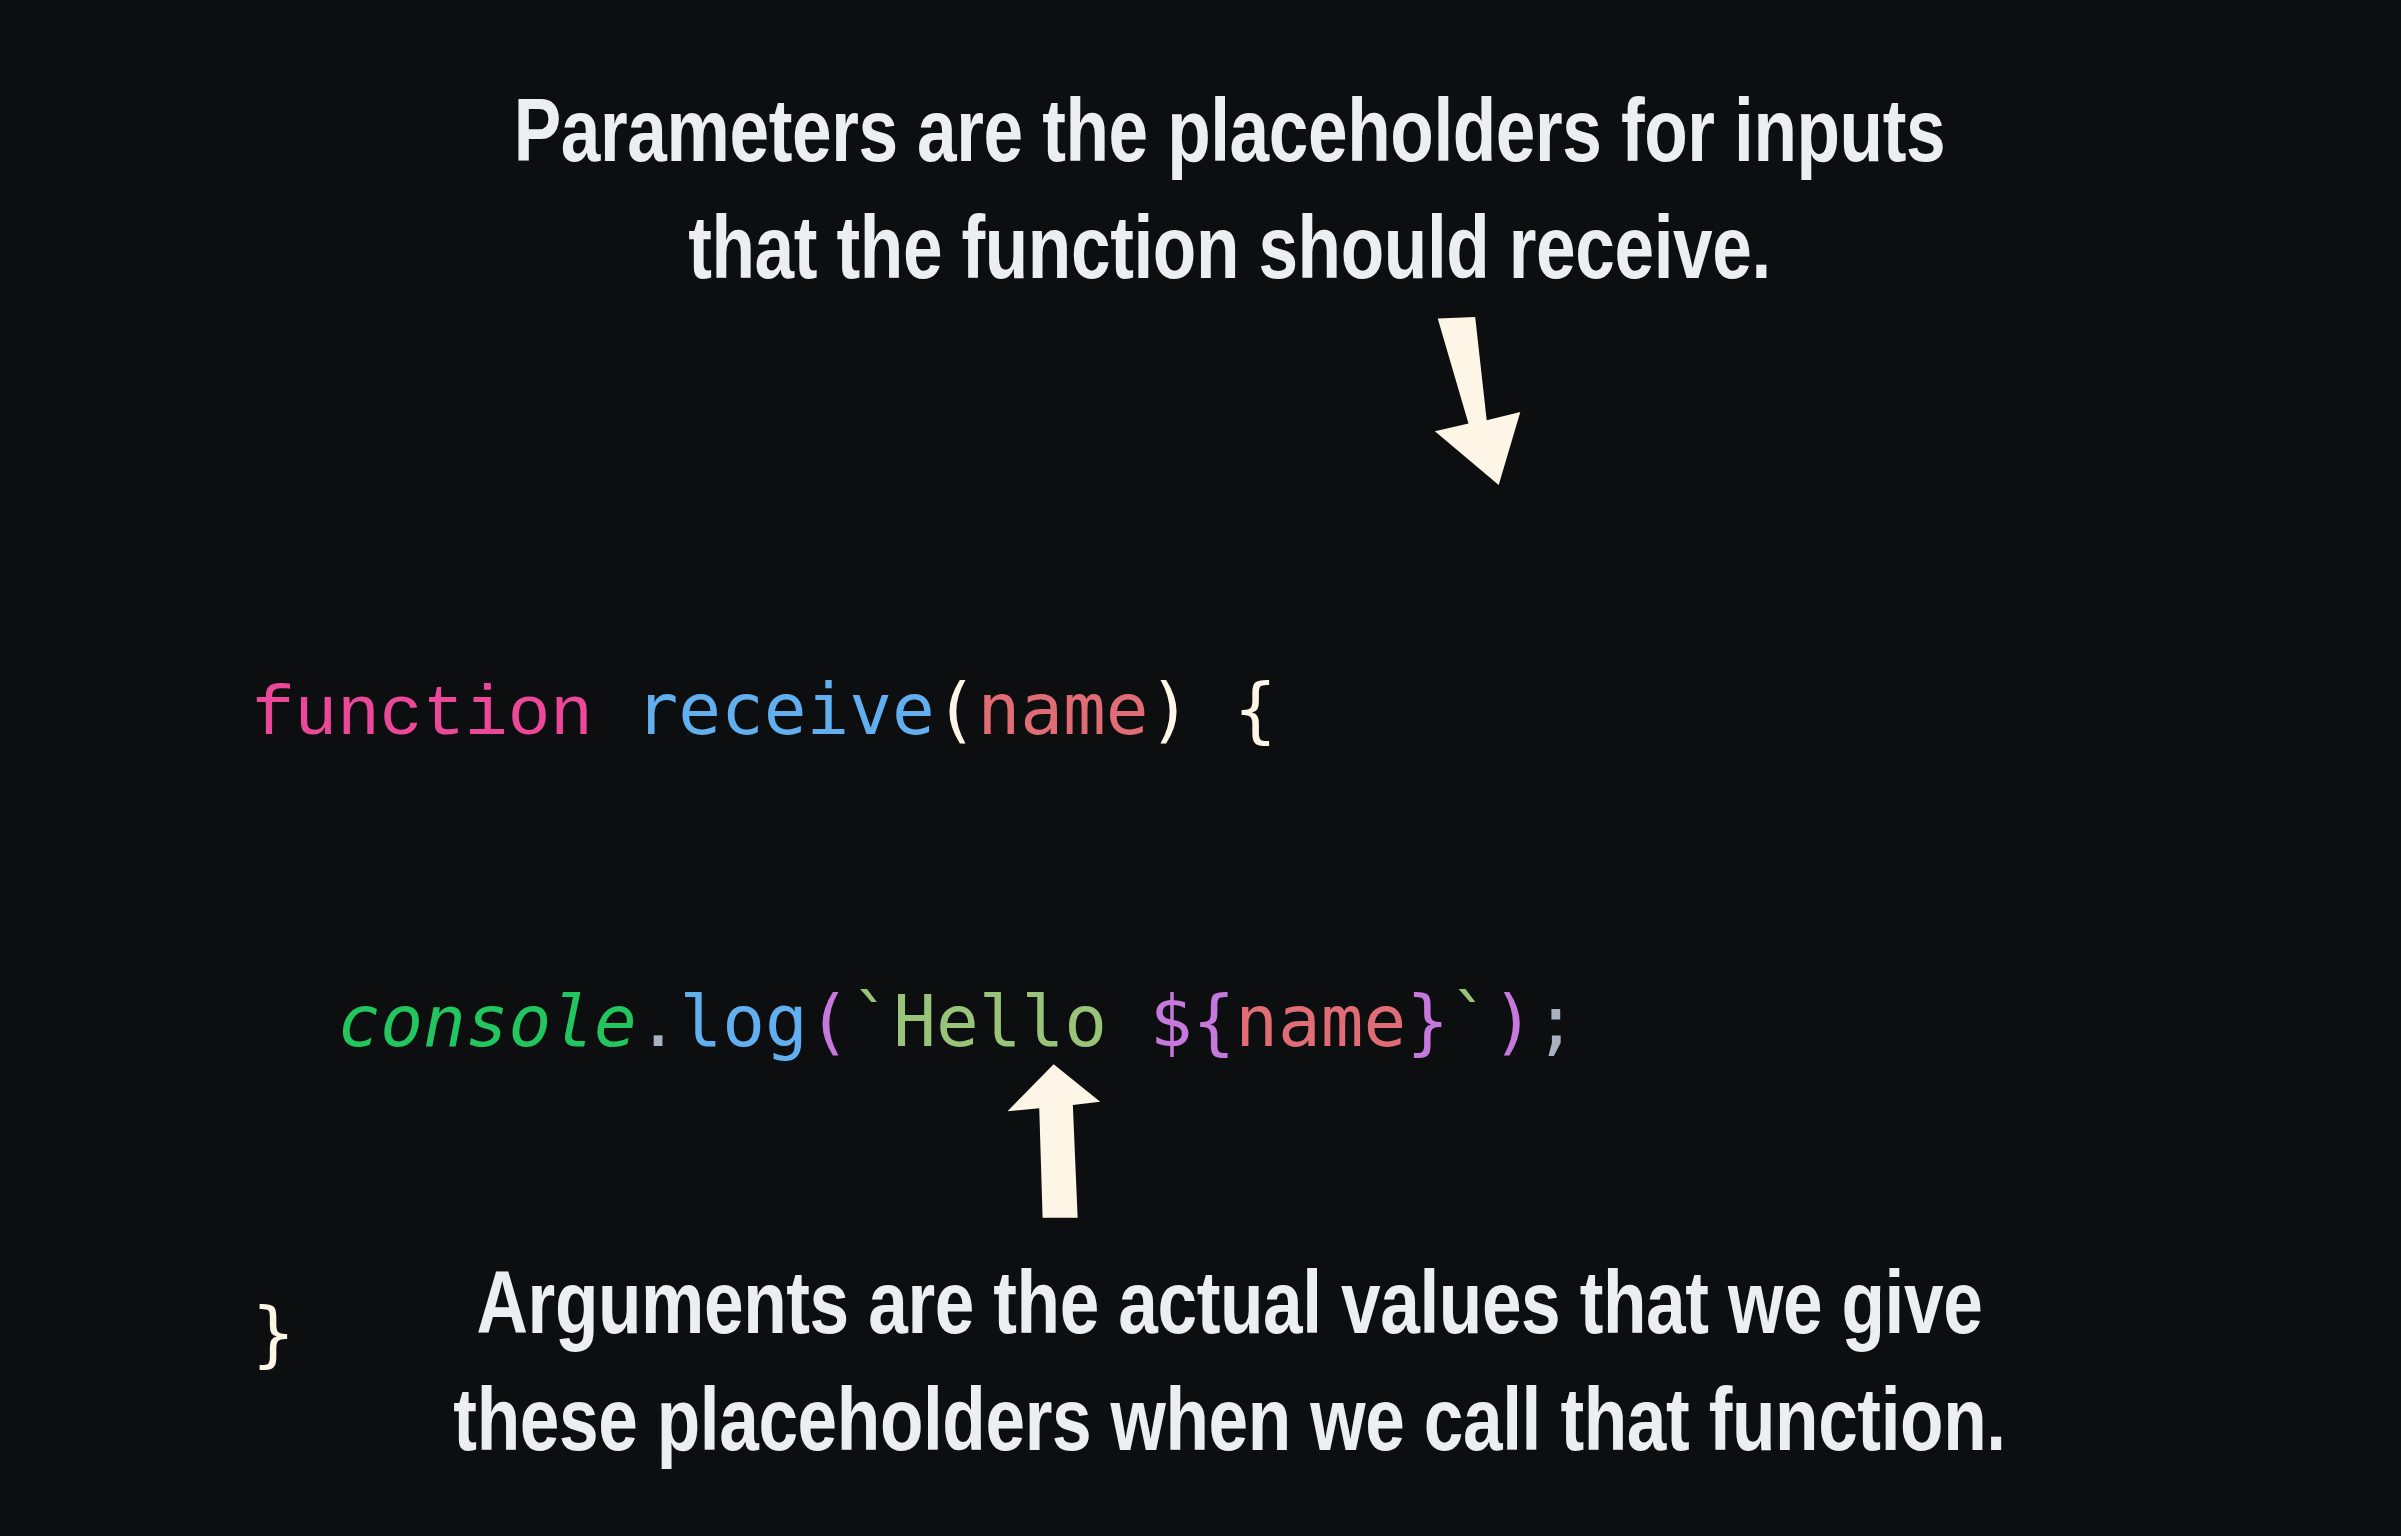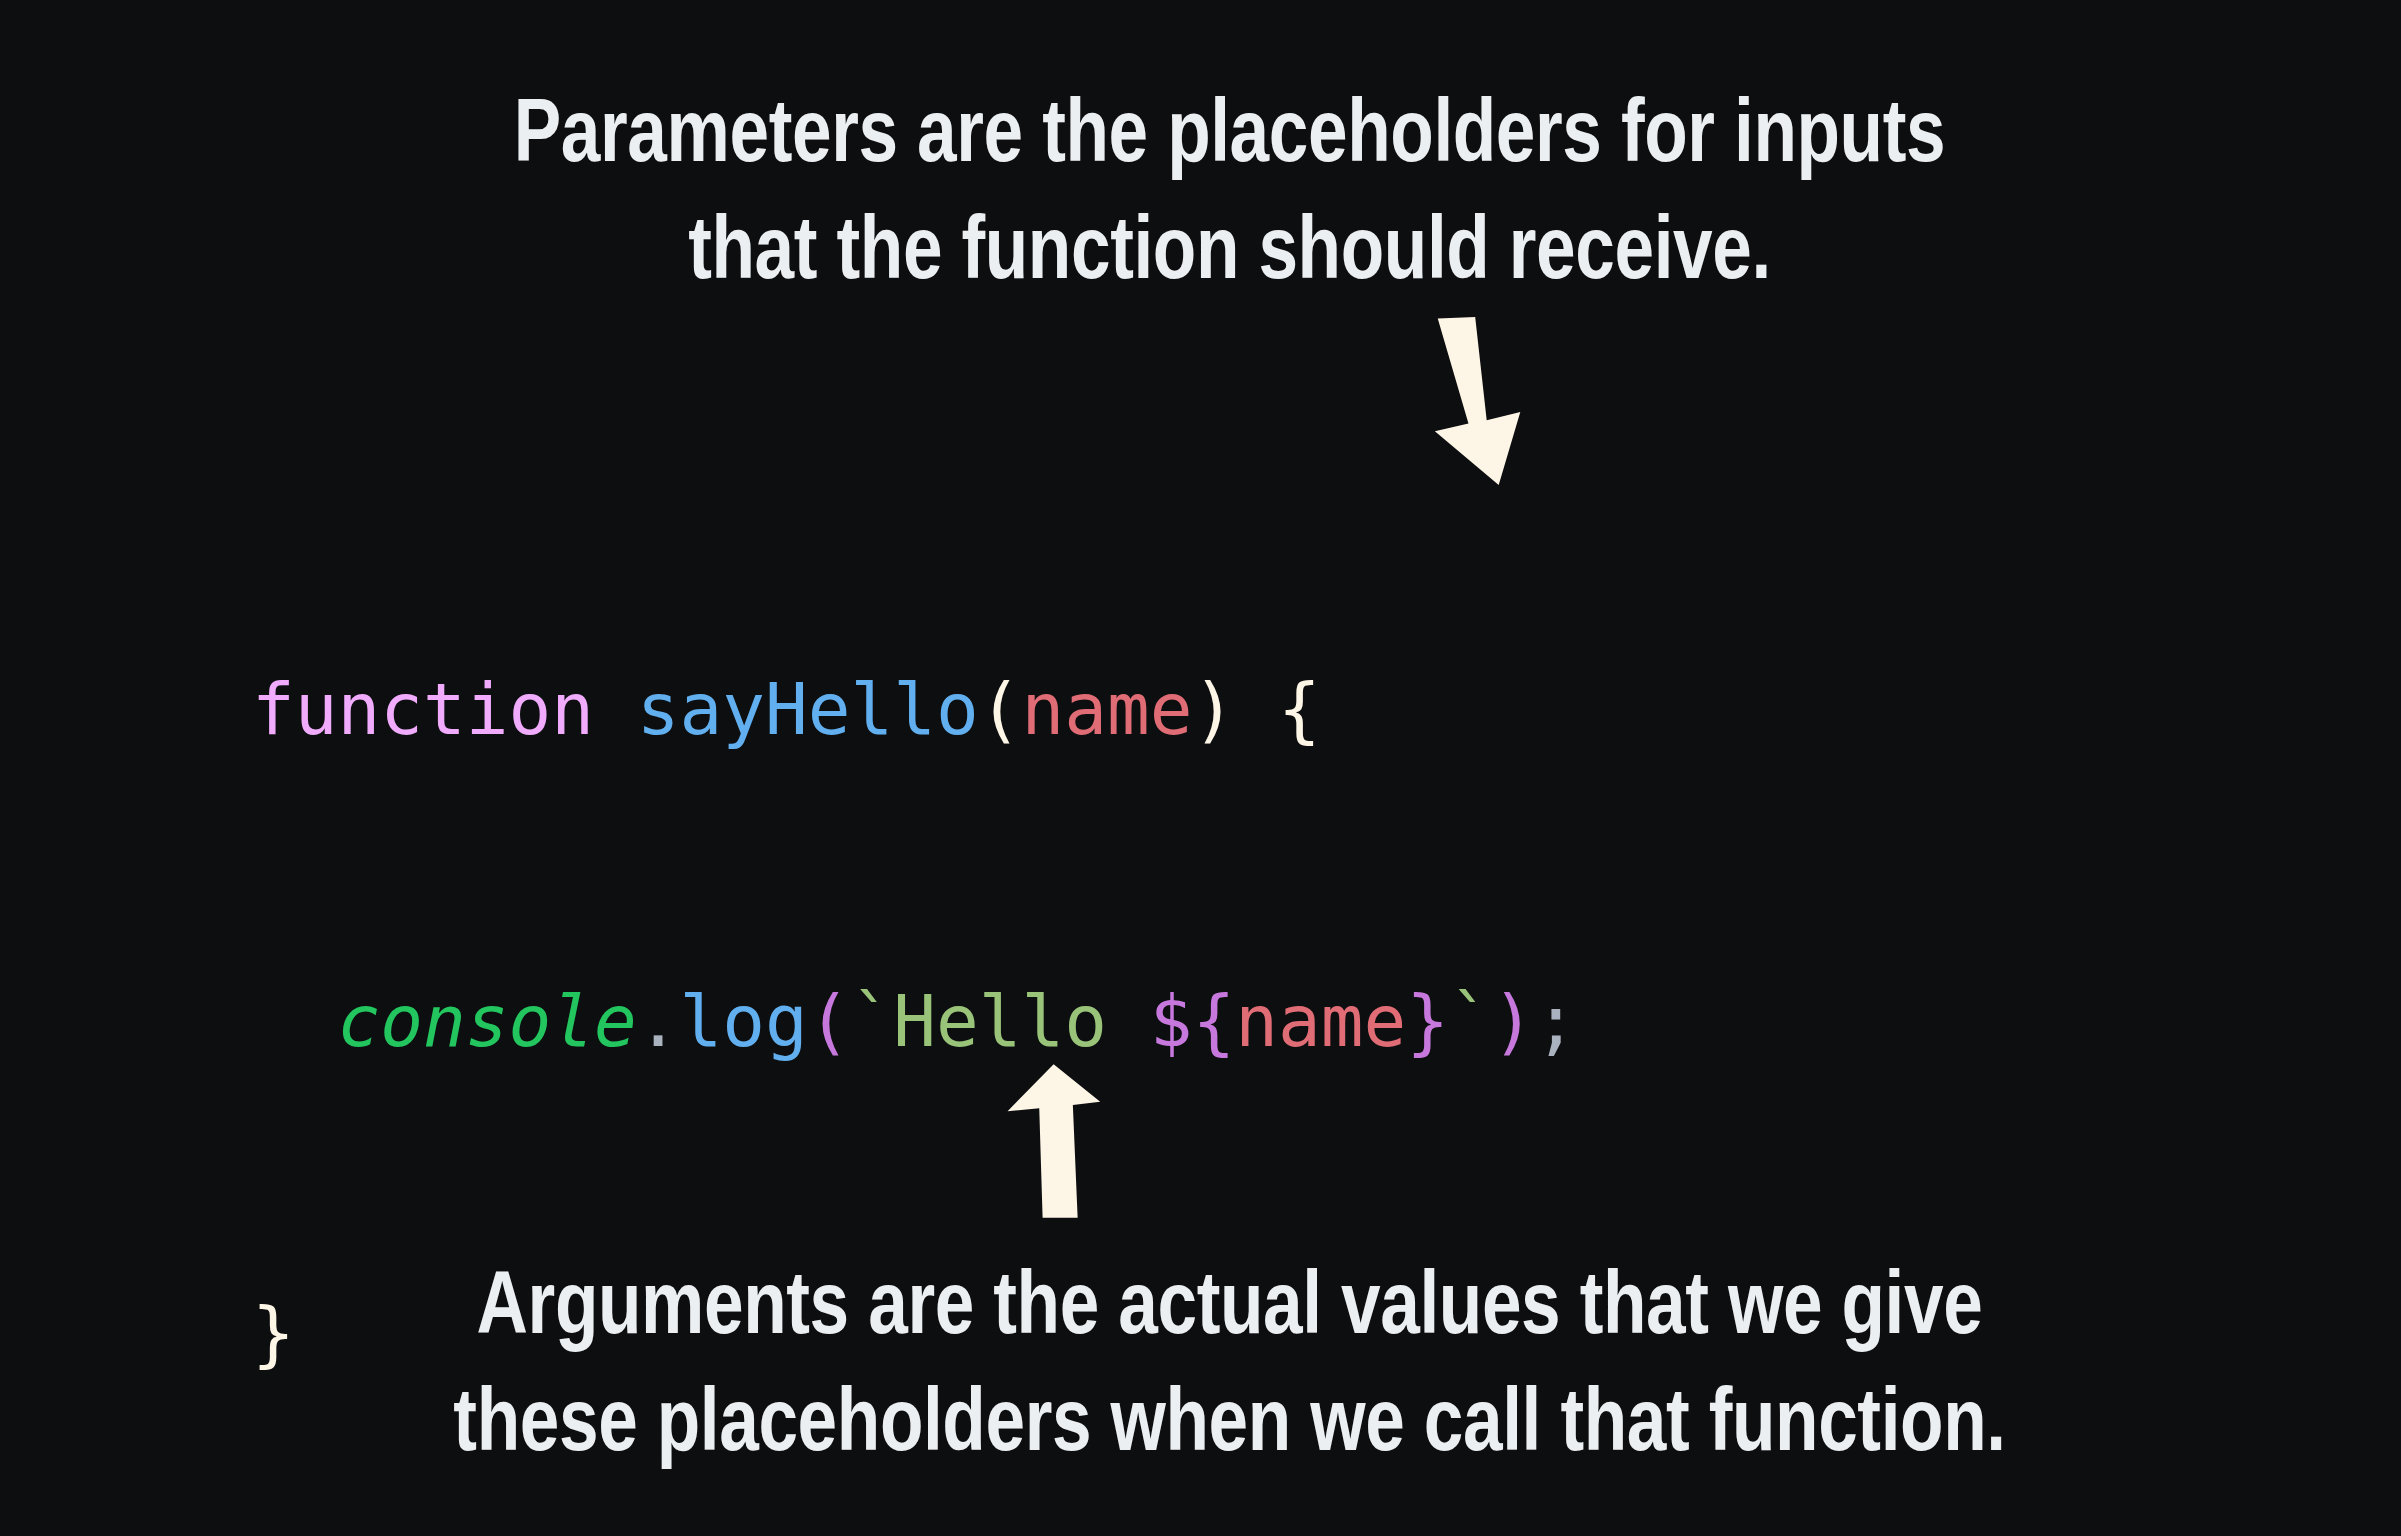--- a/index.html
+++ b/index.html
@@ -54,21 +54,21 @@
     color: #fdf5e6;
   }
 
   .code-line {
     display: block;
     height: 78px;
     white-space: pre;
   }
 
   
-  .t-keyword  { color: #f0abfc; }
+  .t-keyword  { color: #ec4899; font-family: Liberation Mono, monospace; }
   .t-func     { color: #61afef; }
   .t-param    { color: #e06c75; text-align: right; }
   .t-punct    { color: #fdf5e6; }
   .t-object   { color: #22c55e; font-style: italic; }
   .t-dot      { color: #abb2bf; }
   .t-semi     { color: #abb2bf; }
   .t-string   { color: #98c379; }
   .t-interp   { color: #c678dd; }
   .t-paren-p  { color: #c678dd; }
 
@@ -105,21 +105,21 @@
   </div>
 
   <div id="arrow-down" class="arrow">
     <svg viewBox="0 0 260 350" xmlns="http://www.w3.org/2000/svg">
       <polygon points="18,3 96,0 120,215 190,198 145,350 12,238 82,222" fill="#fdf5e6"></polygon>
     </svg>
   </div>
 
   <div id="code-block">
 
-    <span class="code-line"><span class="t-keyword">function</span><span> </span><span class="t-func">sayHello</span><span class="t-punct">(</span><span class="t-param">name</span><span class="t-punct">)</span><span> </span><span class="t-punct">{</span></span>
+    <span class="code-line"><span class="t-keyword">function</span><span> </span><span class="t-func">receive</span><span class="t-punct">(</span><span class="t-param">name</span><span class="t-punct">)</span><span> </span><span class="t-punct">{</span></span>
 
     <span class="code-line"><span>  </span><span class="t-object">console</span><span class="t-dot">.</span><span class="t-func">log</span><span class="t-paren-p">(</span><span class="t-string">`</span><span class="t-string">Hello </span><span class="t-interp">${</span><span class="t-param">name</span><span class="t-interp">}</span><span class="t-string">`</span><span class="t-paren-p">)</span><span class="t-semi">;</span></span>
 
     <span class="code-line"><span class="t-punct">}</span></span>
 
     
 
     
 
   </div>

